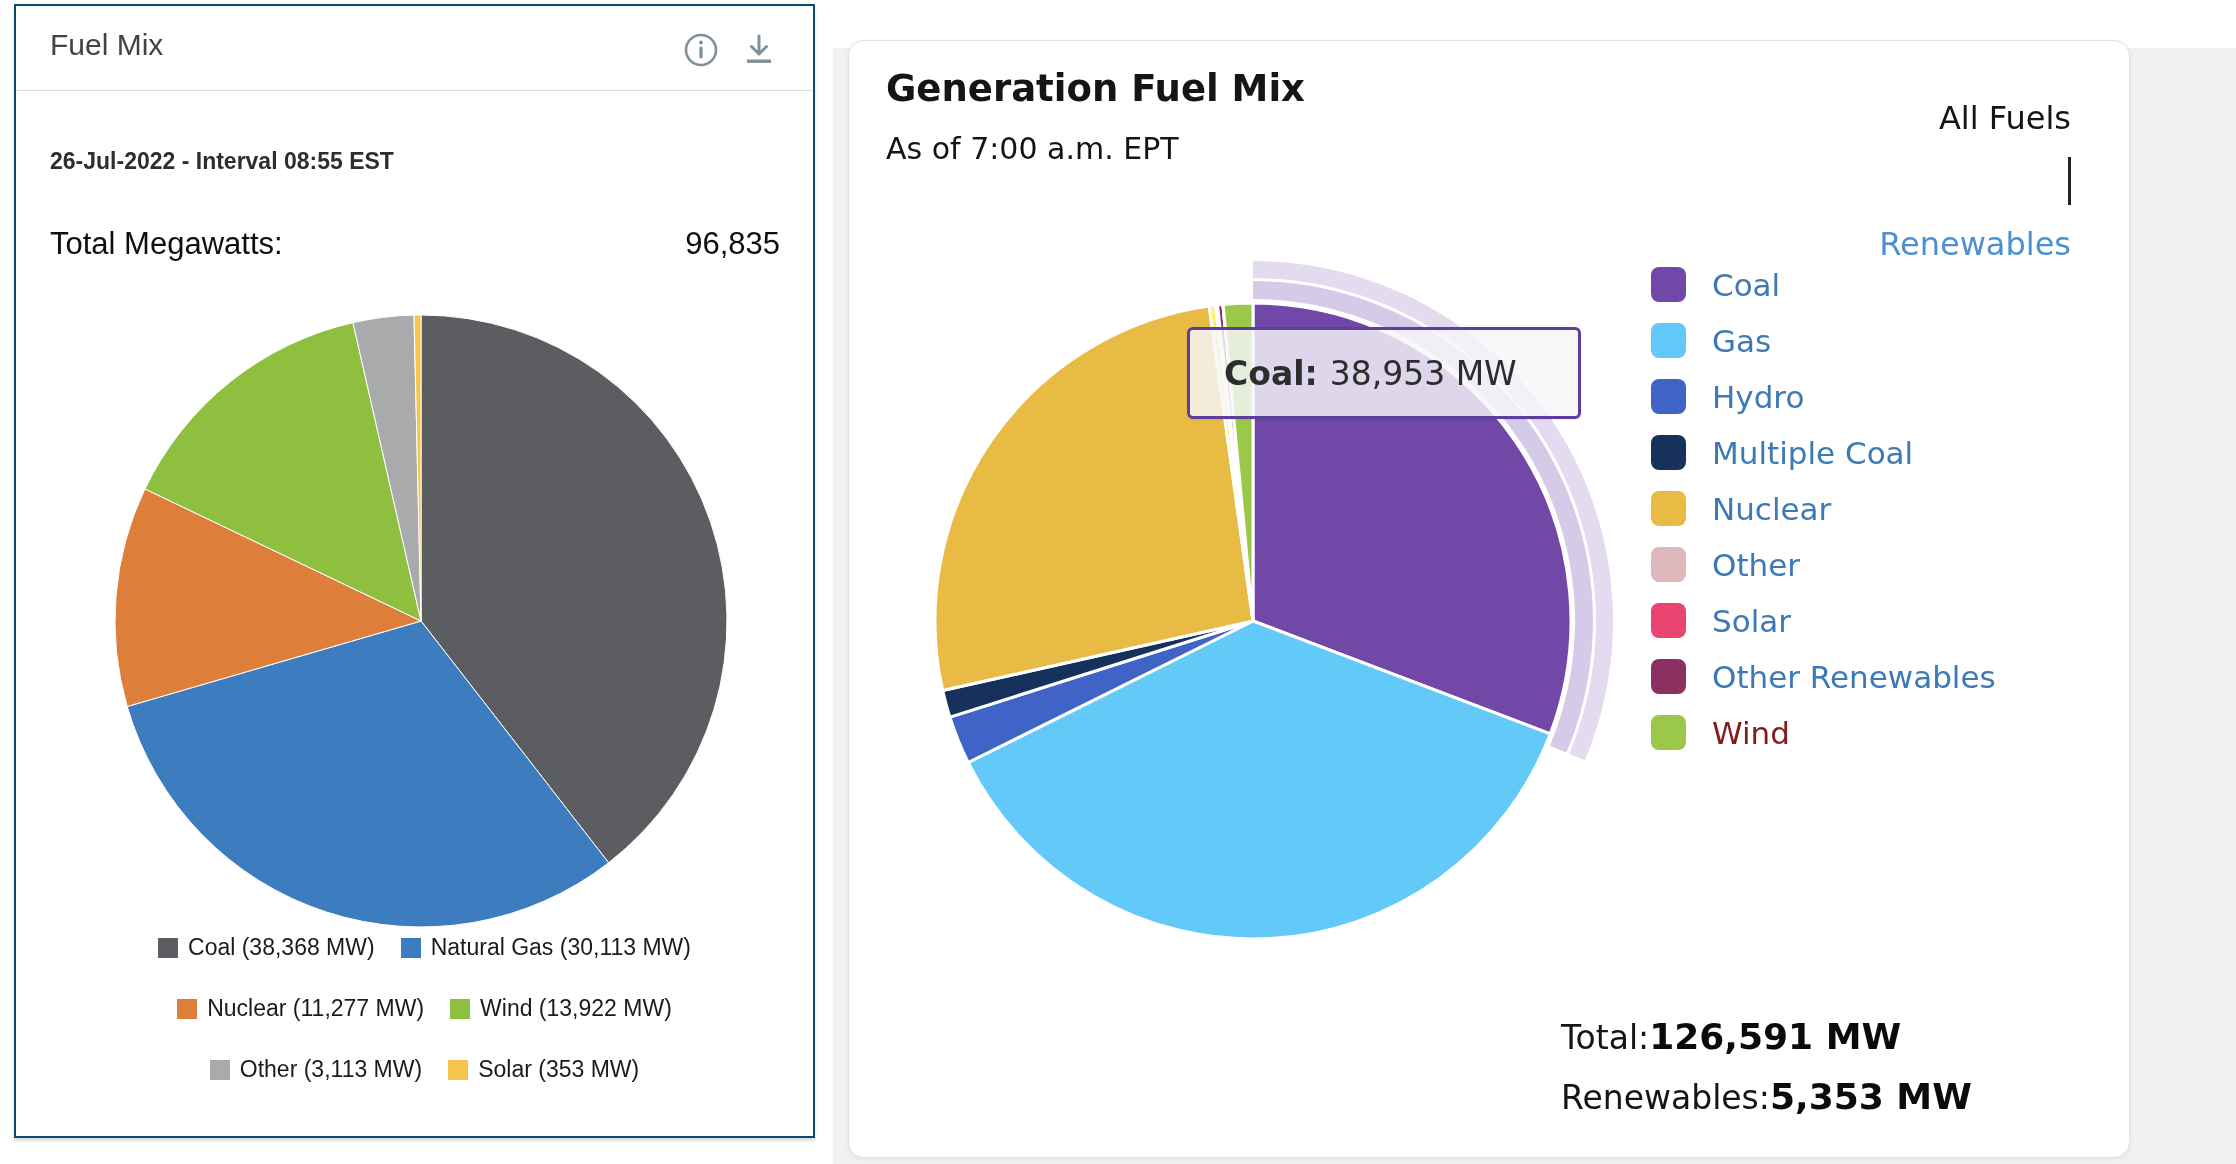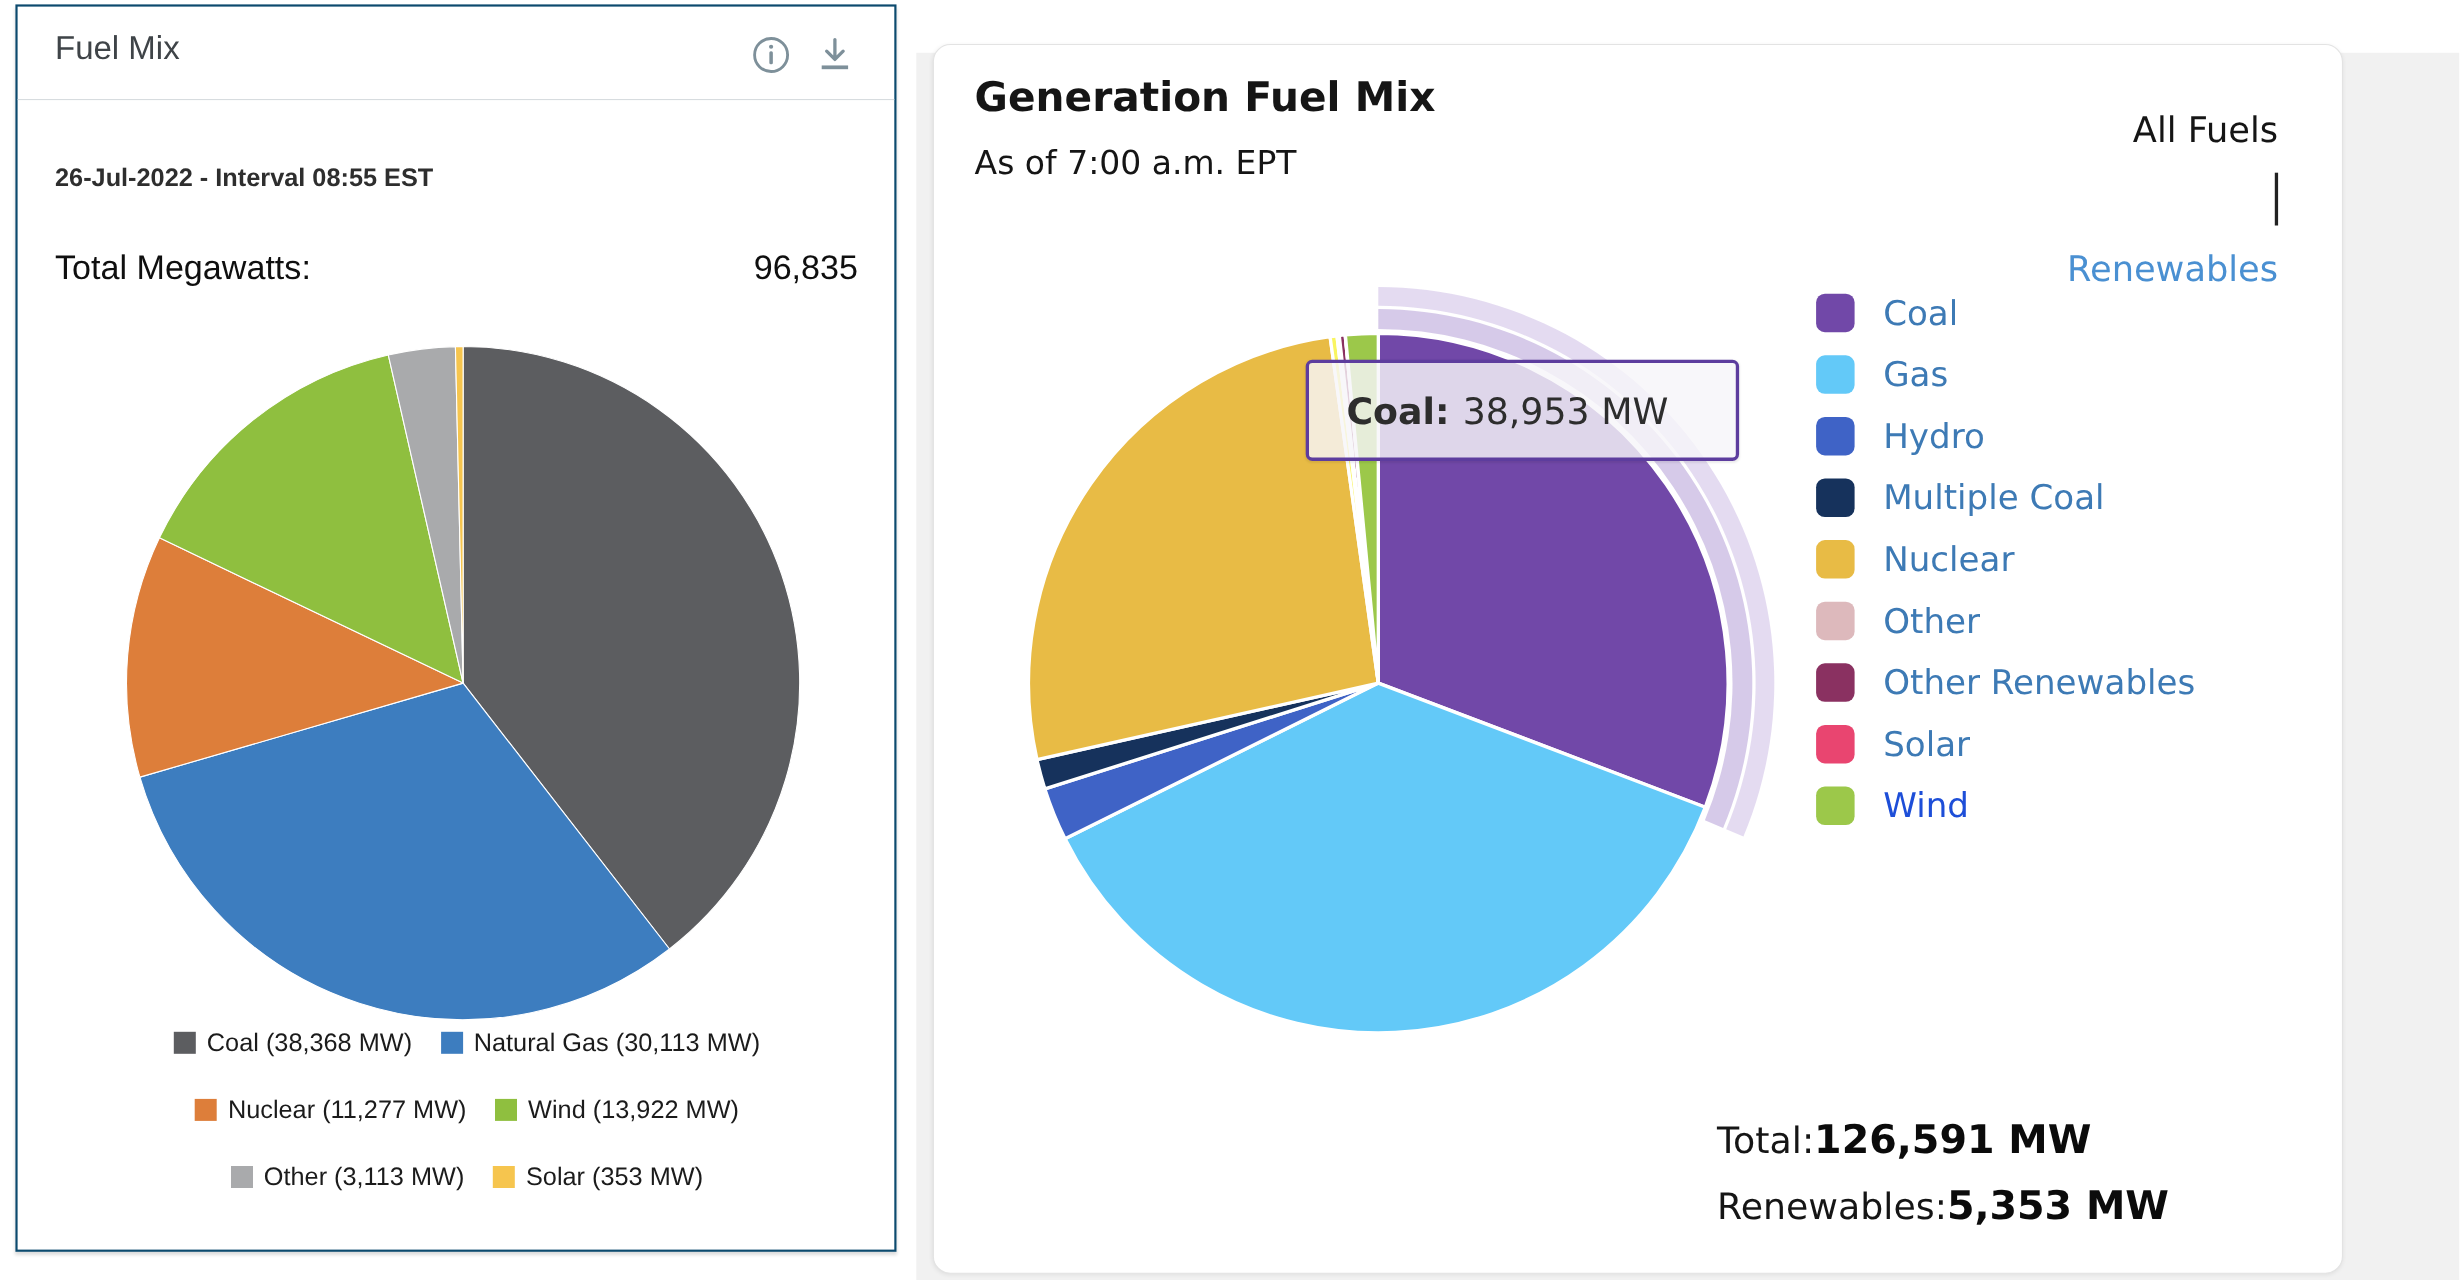--- a/index.html
+++ b/index.html
@@ -174,30 +174,30 @@
         </div>
         <div class="rlg-item">
           <span class="rlg-swatch" style="background: rgb(232, 187, 69);"></span>
           <span class="rlg-label" style="color: rgb(61, 122, 181);">Nuclear</span>
         </div>
         <div class="rlg-item">
           <span class="rlg-swatch" style="background: rgb(221, 185, 188);"></span>
           <span class="rlg-label" style="color: rgb(61, 122, 181);">Other</span>
         </div>
         <div class="rlg-item">
+          <span class="rlg-swatch" style="background: rgb(233, 69, 112);"></span>
+          <span class="rlg-label" style="color: rgb(61, 122, 181);">Solar</span>
+        </div>
+        <div class="rlg-item">
           <span class="rlg-swatch" style="background: rgb(138, 49, 97);"></span>
           <span class="rlg-label" style="color: rgb(61, 122, 181);">Other Renewables</span>
         </div>
         <div class="rlg-item">
-          <span class="rlg-swatch" style="background: rgb(233, 69, 112);"></span>
-          <span class="rlg-label" style="color: rgb(61, 122, 181);">Solar</span>
-        </div>
-        <div class="rlg-item">
           <span class="rlg-swatch" style="background: rgb(156, 200, 74);"></span>
-          <span class="rlg-label" style="color: #1d4ed8;">Wind</span>
+          <span class="rlg-label" style="color: #7f1d1d;">Wind</span>
         </div>
       </div>
 
     <div id="rc-totals">
         <div class="tot-row">
           <span class="tot-label">Total:</span>
           <span class="tot-value">126,591 MW</span>
         </div>
         <div class="tot-row">
           <span class="tot-label">Renewables:</span>

